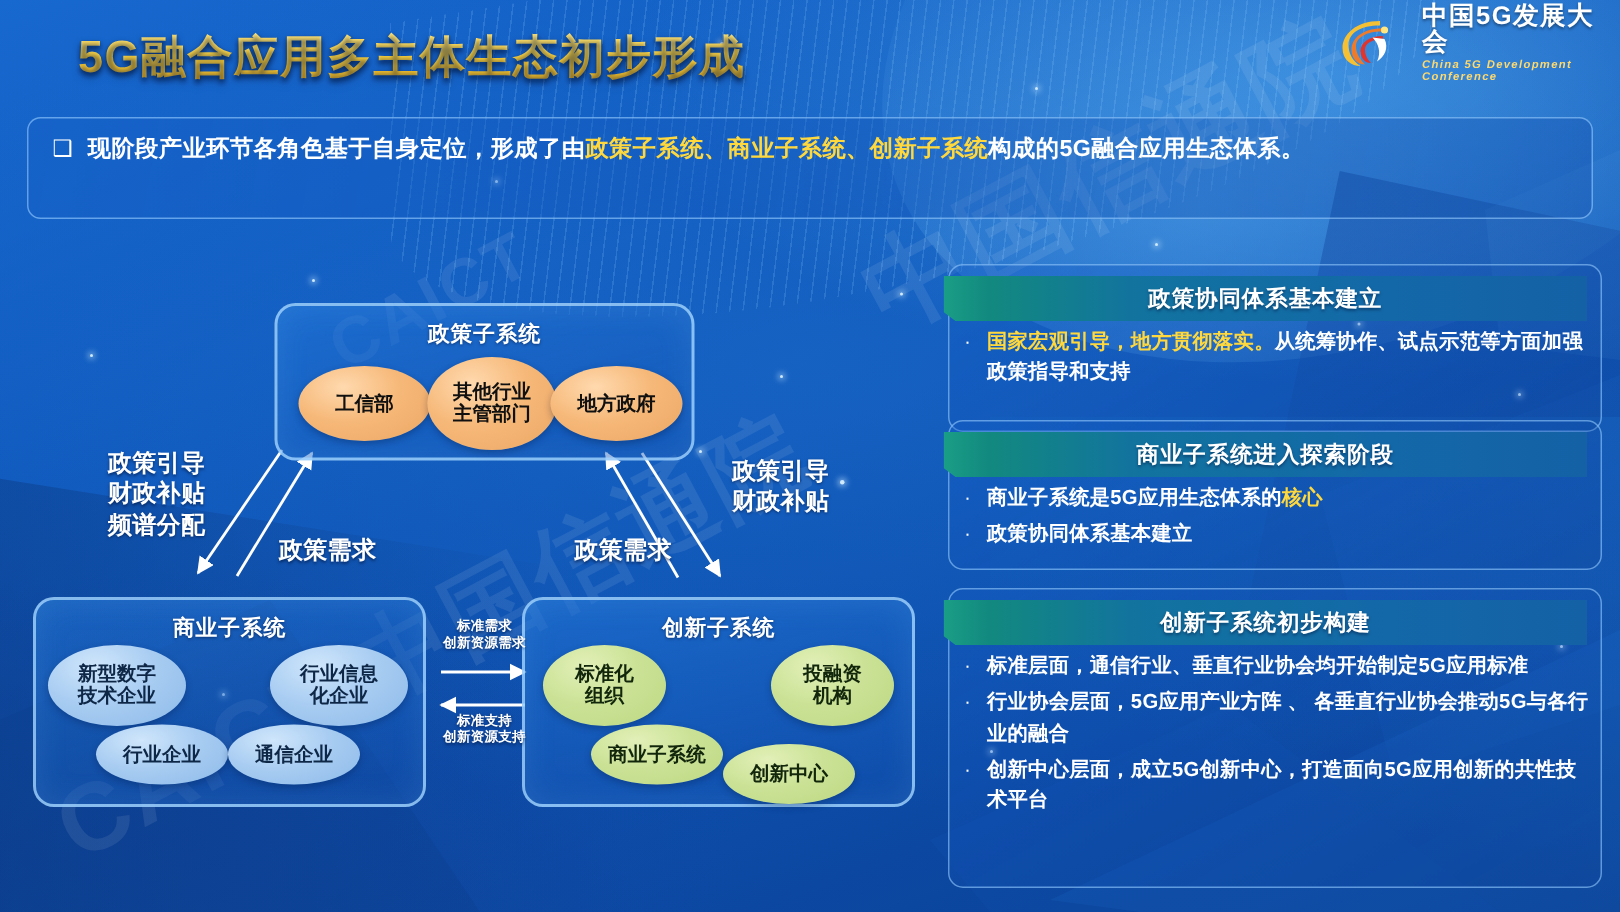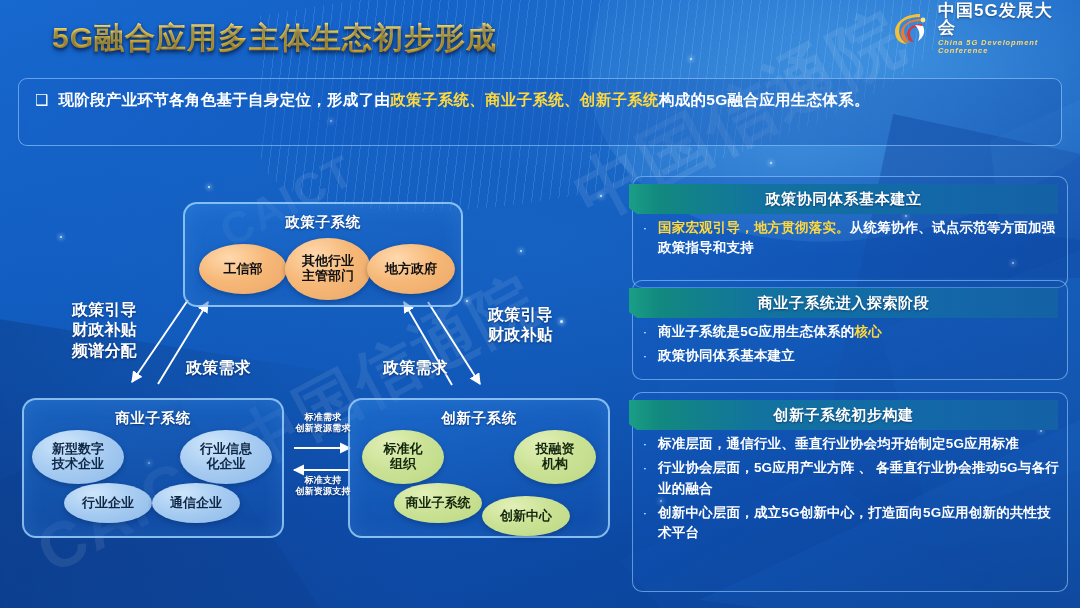--- a/index.html
+++ b/index.html
@@ -79,21 +79,21 @@
     -webkit-background-clip: text; background-clip: text;
     -webkit-text-fill-color: transparent;
     text-shadow: 0 2px 3px rgba(0,20,60,.45);
     filter: drop-shadow(0 2px 2px rgba(0,15,50,.5));
   }
 
   
   #logo {
     position: absolute; right: 10px; top: 4px;
     width: 186px; height: 48px;
-    display: flex; align-items: center; gap: 6px;
+    display: flex; align-items: center; gap: 16px;
     padding: 2px 6px;
   }
   #logo-mark { width: 42px; height: 42px; position: relative; flex: 0 0 auto; }
   #logo-text { display: flex; flex-direction: column; line-height: 1; }
   #logo-cn {
     font-size: 17px; font-weight: bold; color: #ffffff;
     letter-spacing: 1px; text-shadow: 0 1px 2px rgba(0,0,0,.4);
   }
   #logo-en {
     font-size: 7.5px; font-weight: bold; color: #ffd96b;

